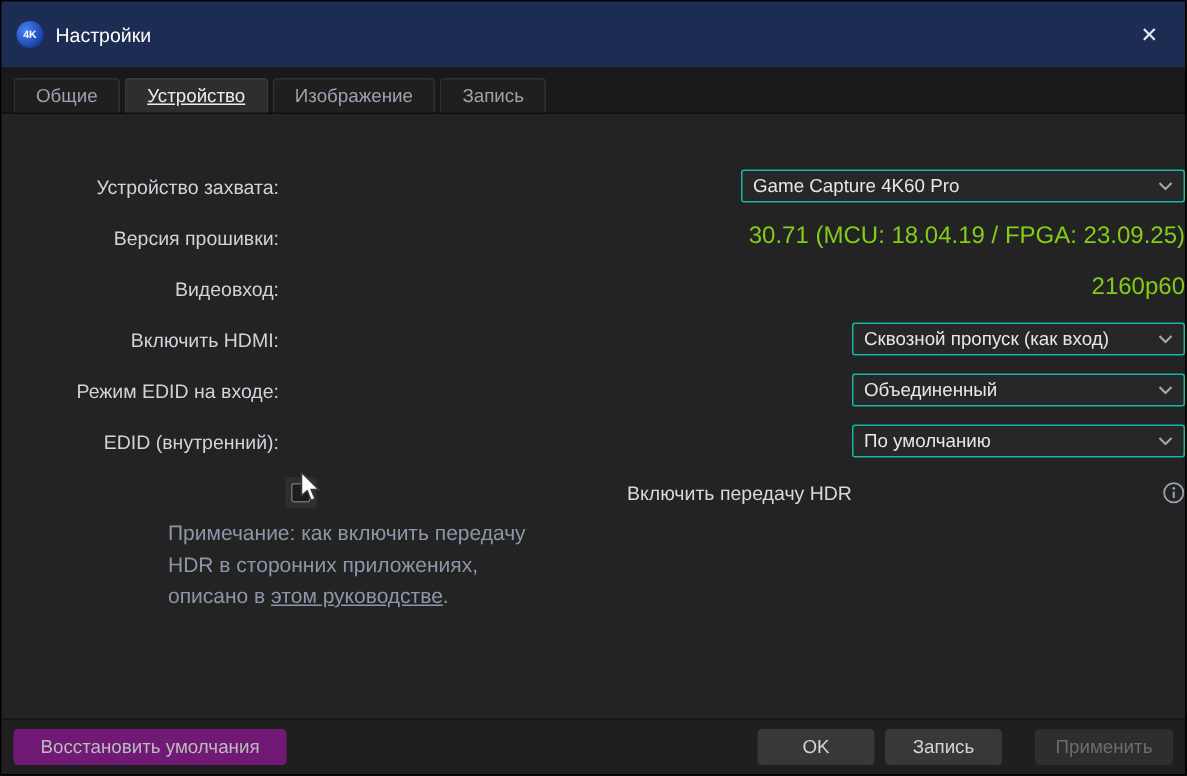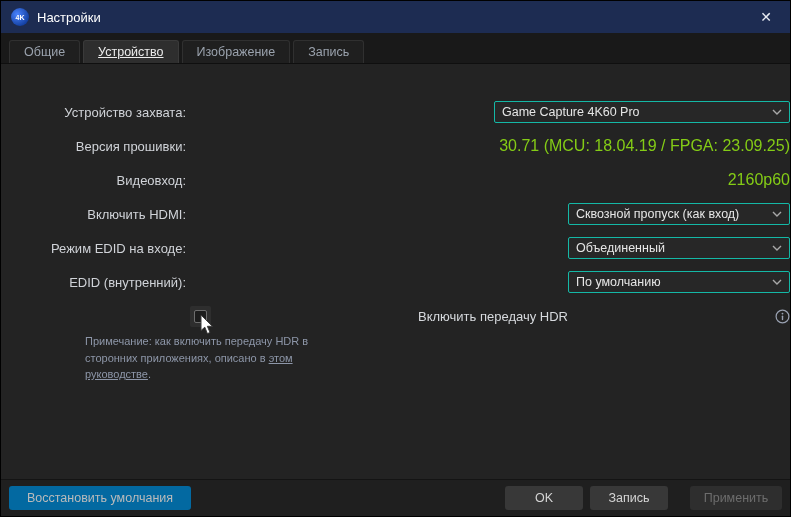--- a/index.html
+++ b/index.html
@@ -10,21 +10,21 @@
   }
   .window {
     width:791px; height:517px;
     background:#232323;
     position:relative;
     overflow:hidden;
     border:1px solid #000;
   }
   
   .titlebar {
-    height:32px;
+    height:44px;
     background:#1d2c52;
     display:flex; align-items:center;
     padding:0 10px; gap:8px;
   }
   .logo {
     width:18px; height:18px; border-radius:50%;
     background: radial-gradient(circle at 35% 35%, #4a84ff, #123e9e 75%);
     display:flex; align-items:center; justify-content:center;
     color:#fff; font-size:7px; font-weight:bold;
     flex:none;
@@ -97,24 +97,24 @@
   }
   .checkbox {
     width:13px; height:13px;
     border:1px solid #6d6d6d;
     background:#1c1c1c;
     border-radius:2px;
   }
   .hdr-label { color:#d6d9dd; font-size:13px; margin:0 8px 0 8px; }
   
   .note {
-    margin-left:84px;
+    margin-left:111px;
     width:260px;
     color:#8d96a8;
-    font-size:11px;
+    font-size:14px;
     line-height:1.5;
   }
   .note a { color:#8d96a8; text-decoration:underline; cursor:pointer; }
   
   .footer {
     position:absolute; left:0; bottom:0;
     width:100%; height:37px;
     background:#1f1f1f;
     border-top:1px solid #141414;
     display:flex; align-items:center;
@@ -124,21 +124,21 @@
     height:24px;
     background:#383838;
     border:none;
     border-radius:3px;
     color:#d4d4d4;
     font-size:12.5px;
     font-family:"Liberation Sans", sans-serif;
     display:flex; align-items:center; justify-content:center;
     cursor:default;
   }
-  .btn-restore { background:#0369a1; color:#bbbbbb; padding:0 18px;text-align:center; }
+  .btn-restore { background:#701a75; color:#bbbbbb; padding:0 18px;text-align:center; }
   .spacer { flex:1; }
   .btn-ok { width:78px; margin-right:7px;margin-left:48px; }
   .btn-cancel { width:78px; margin-right:22px; }
   .btn-apply { width:92px; background:#2e2e2e; color:#6d6d6d; }
   
   .cursor { position:absolute; left:199px; top:313px; pointer-events:none; }
 </style>
 </head>
 <body>
 

